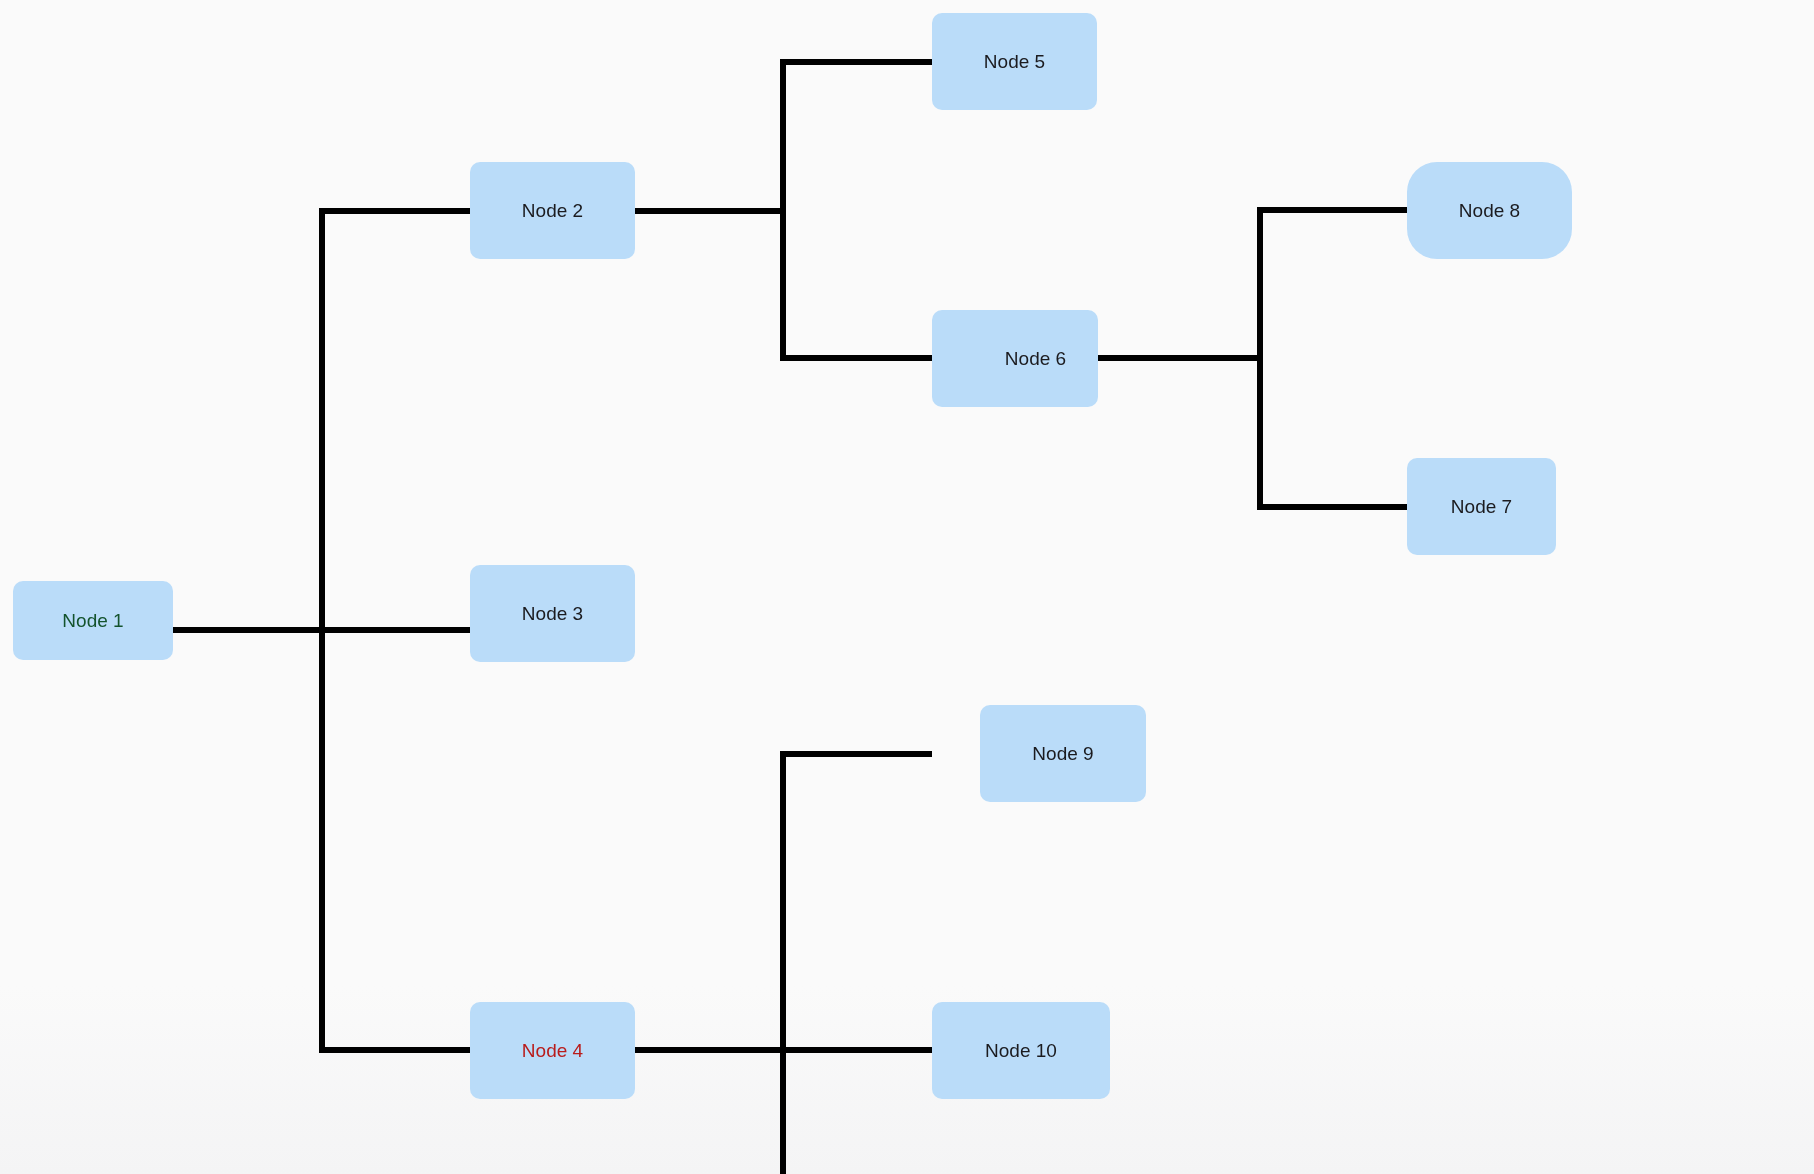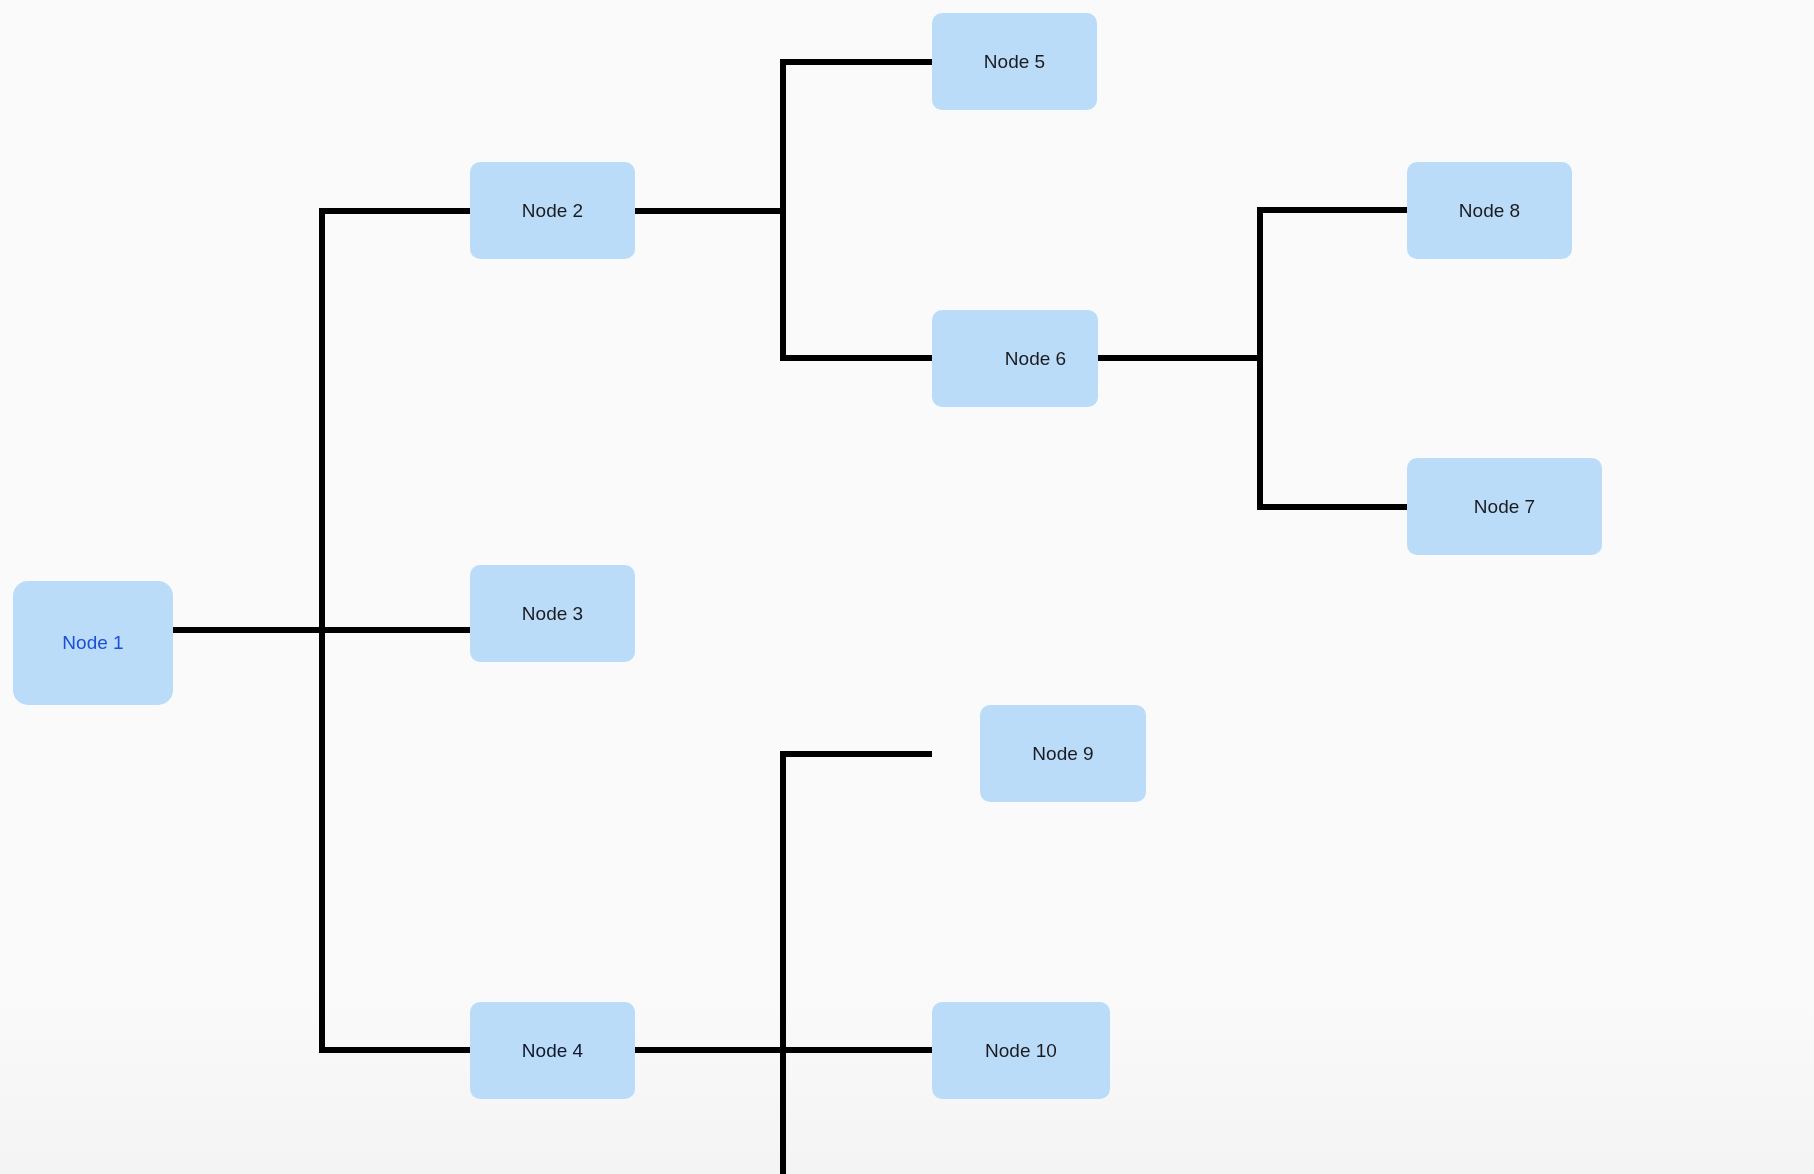--- a/index.html
+++ b/index.html
@@ -58,43 +58,43 @@
       <path d="M 173 630 L 322 630 L 322 1050 L 470 1050" stroke="#000000" stroke-width="6.5"></path>
       <path d="M 635 211 L 783 211 L 783 62 L 932 62" stroke="#000000" stroke-width="6.5"></path>
       <path d="M 635 211 L 783 211 L 783 358 L 932 358" stroke="#000000" stroke-width="6.5"></path>
       <path d="M 1098 358 L 1260 358 L 1260 210 L 1407 210" stroke="#000000" stroke-width="6.5"></path>
       <path d="M 1098 358 L 1260 358 L 1260 507 L 1407 507" stroke="#000000" stroke-width="6.5"></path>
       <path d="M 635 1050 L 783 1050 L 783 754 L 932 754" stroke="#000000" stroke-width="6.5"></path>
       <path d="M 635 1050 L 783 1050 L 932 1050" stroke="#000000" stroke-width="6.5"></path>
       <path d="M 635 1050 L 783 1050 L 783 1200" stroke="#000000" stroke-width="6.5"></path>
     </svg>
 
-<div class="node" style="left: 13px; top: 581px; width: 160px; height: 124px; background: rgb(186, 220, 249); color: #1d4ed8; border-radius: 15px;">
+<div class="node" style="left: 13px; top: 581px; width: 160px; height: 79px; background: rgb(186, 220, 249); color: #14532d;">
       <span>Node 1</span>
     </div>
     <div class="node" style="left: 470px; top: 162px; width: 165px; height: 97px; background: rgb(186, 220, 249); color: rgb(27, 27, 31);">
       <span>Node 2</span>
     </div>
     <div class="node" style="left: 470px; top: 565px; width: 165px; height: 97px; background: rgb(186, 220, 249); color: rgb(27, 27, 31);">
       <span>Node 3</span>
     </div>
-    <div class="node" style="left: 470px; top: 1002px; width: 165px; height: 97px; background: rgb(186, 220, 249); color: #0f172a;">
+    <div class="node" style="left: 470px; top: 1002px; width: 165px; height: 97px; background: rgb(186, 220, 249); color: #b91c1c;">
       <span>Node 4</span>
     </div>
     <div class="node" style="left: 932px; top: 13px; width: 165px; height: 97px; background: rgb(186, 220, 249); color: rgb(27, 27, 31);">
       <span>Node 5</span>
     </div>
     <div class="node" style="left: 932px; top: 310px; width: 166px; height: 97px; background: rgb(186, 220, 249); color: rgb(27, 27, 31); padding-left: 41px;">
       <span>Node 6</span>
     </div>
     <div class="node" style="left: 932px; top: 705px; width: 166px; height: 97px; background: rgb(186, 220, 249); color: rgb(27, 27, 31); margin-left: 48px;">
       <span>Node 9</span>
     </div>
     <div class="node" style="left: 932px; top: 1002px; width: 178px; height: 97px; background: rgb(186, 220, 249); color: rgb(27, 27, 31);">
       <span>Node 10</span>
     </div>
-    <div class="node" style="left: 1407px; top: 162px; width: 165px; height: 97px; background: rgb(186, 220, 249); color: rgb(27, 27, 31);">
+    <div class="node" style="left: 1407px; top: 162px; width: 165px; height: 97px; background: rgb(186, 220, 249); color: rgb(27, 27, 31); border-radius: 30px;">
       <span>Node 8</span>
     </div>
-    <div class="node" style="left: 1407px; top: 458px; width: 195px; height: 97px; background: rgb(186, 220, 249); color: rgb(27, 27, 31);">
+    <div class="node" style="left: 1407px; top: 458px; width: 149px; height: 97px; background: rgb(186, 220, 249); color: rgb(27, 27, 31);">
       <span>Node 7</span>
     </div>
   </div>
 
 </body></html>

